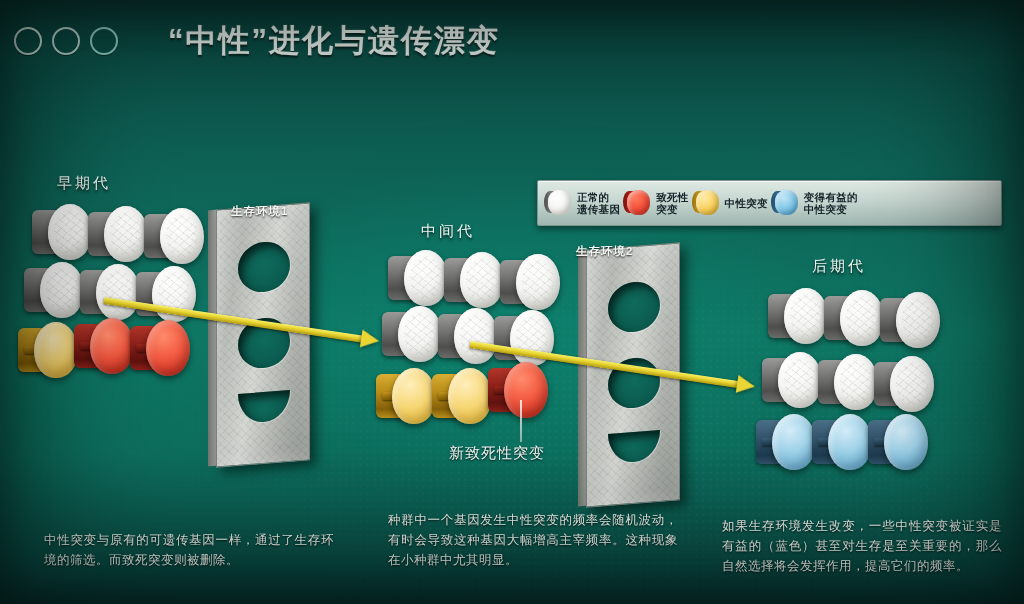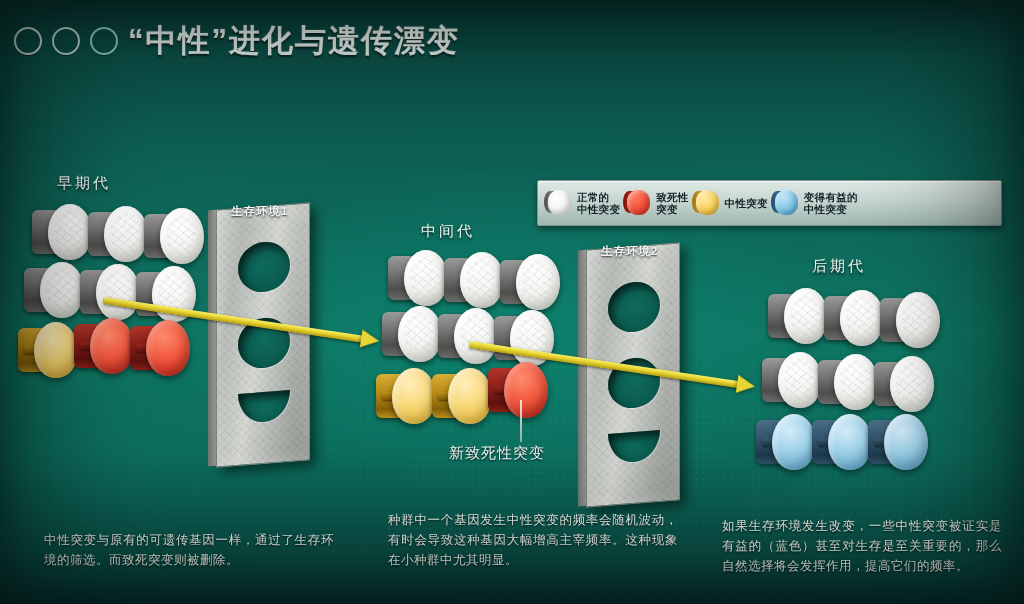--- a/index.html
+++ b/index.html
@@ -30,20 +30,21 @@
   .ring{
     width:24px;height:24px;border-radius:50%;border:2.5px solid #cfe6dd;
     box-shadow:0 1px 0 rgba(0,0,0,.45);
   }
   .ring.b{border-color:#bcdcd2;}
   .ring.c{border-color:#8fd4c6;}
   #title{
     font-size:31px;font-weight:bold;letter-spacing:2px;color:#e8f3ee;
     text-shadow:0 2px 2px rgba(0,0,0,.65), 0 0 2px rgba(255,255,255,.35);
     white-space:nowrap;
+    margin-left:40px;
   }
   #paragraph{
     position:absolute;left:106px;top:67px;width:852px;
     font-size:14.5px;line-height:23.5px;color:#f3efe2;letter-spacing:.6px;
     text-indent:28px;text-align:justify;
     text-shadow:0 1px 2px rgba(0,0,0,.75);
     filter:blur(.25px);
   }
 
   
@@ -215,21 +216,21 @@
   </div>
 
 
   <div id="legend">
     <div class="legend-item">
       <span class="chip white">
           <i class="side"></i>
           <i class="body"></i>
         </span>
       <span class="legend-text">正常的
-中性突变</span>
+遗传基因</span>
     </div>
     <div class="legend-item">
       <span class="chip red">
           <i class="side"></i>
           <i class="body"></i>
         </span>
       <span class="legend-text">致死性
 突变</span>
     </div>
     <div class="legend-item">
@@ -354,21 +355,21 @@
   <div id="callout-line"></div>
   <div id="callout-label">新致死性突变</div>
 
   <div class="barrier" style="left:586px; top:246px;">
     <i class="edge"></i>
     <i class="slab"></i>
     <i class="hole" style="left:22px; top:36px;"></i>
     <i class="hole" style="left:22px; top:112px;"></i>
     <i class="hole half" style="left:22px; top:186px;"></i>
   </div>
-  <div class="barrier-title" style="left:601px; top:244px;">生存环境2</div>
+  <div class="barrier-title" style="left:576px; top:244px;">生存环境2</div>
 
   <div class="arrow" style="left:470px; top:340px; width:288px; transform:rotate(8.5deg);">
     <i class="shaft"></i>
       <i class="head"></i>
   </div>
 
   <div class="capsule white" style="left:768px; top:288px;">
       <i class="cyl"></i>
       <i class="cap"></i>
     </div>

